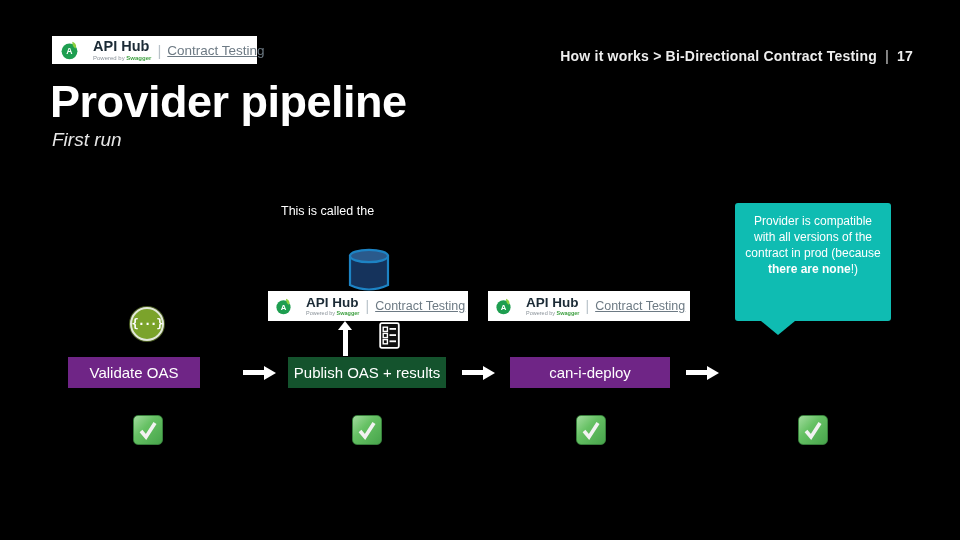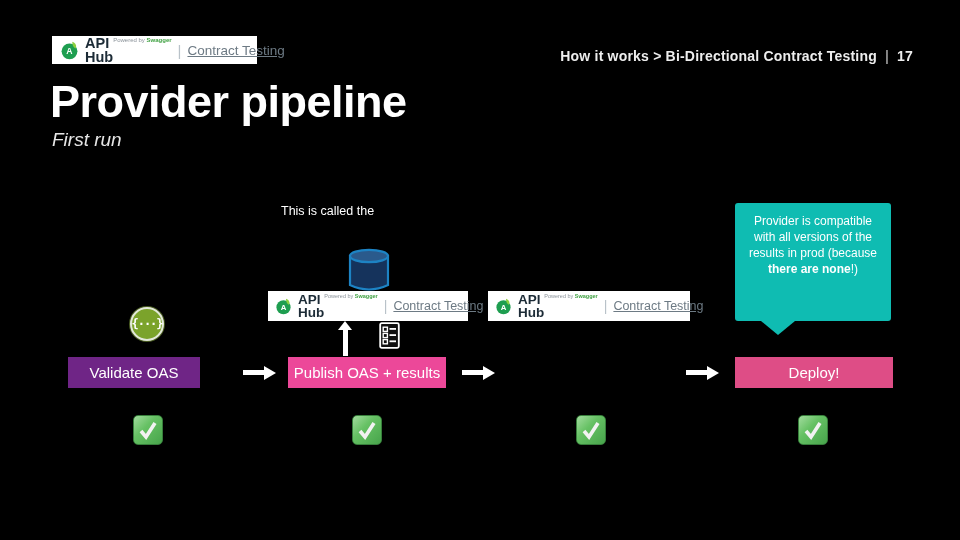--- a/index.html
+++ b/index.html
@@ -2,21 +2,21 @@
 <html><head>
 <meta charset="utf-8">
 <style>
   html,body{margin:0;padding:0;background:#000;}
   .slide{position:relative;width:960px;height:540px;background:#000;overflow:hidden;
          font-family:"Liberation Sans",sans-serif;}
 
   
   .badge{position:absolute;background:#fff;display:flex;align-items:center;box-sizing:border-box;}
   .badge .logo-ic{flex:0 0 auto;margin-right:6px;}
-  .badge .stack{display:flex;flex-direction:row;line-height:1;}
+  .badge .stack{display:flex;flex-direction:column;line-height:1;margin-left:8px;}
   .badge .prod{font-weight:bold;color:#1c2b36;}
   .badge .powered{color:#8a9299;white-space:nowrap;}
   .badge .powered b{color:#3fa142;}
   .badge .sep{color:#b9c2c9;font-weight:300;}
   .badge .suffix{color:#6d7a84;white-space:nowrap;text-decoration:underline;}
 
   .badge-top{left:52px;top:36px;width:205px;height:28px;padding:0 8px;}
   .badge-top .prod{font-size:14.5px;}
   .badge-top .powered{font-size:6px;margin-top:1px;}
   .badge-top .sep{font-size:15px;margin:0 6px;}
@@ -160,45 +160,45 @@
     <rect x="1.2" y="1.2" width="18.6" height="24.6" rx="1.5" fill="#111" stroke="#fff" stroke-width="1.8"></rect>
     <rect x="4.2" y="5.2" width="4.2" height="4.2" fill="none" stroke="#fff" stroke-width="1.4"></rect>
     <rect x="10.5" y="6" width="6.5" height="1.8" fill="#fff"></rect>
     <rect x="4.2" y="11.4" width="4.2" height="4.2" fill="none" stroke="#fff" stroke-width="1.4"></rect>
     <rect x="10.5" y="12.2" width="6.5" height="1.8" fill="#fff"></rect>
     <rect x="4.2" y="17.6" width="4.2" height="4.2" fill="none" stroke="#fff" stroke-width="1.4"></rect>
     <rect x="10.5" y="18.4" width="6.5" height="1.8" fill="#fff"></rect>
   </svg>
 
   <div class="callout" style="background: rgb(15, 188, 178);">
-    <span>Provider is compatible with all versions of the results in prod (because </span><span class="b">there are none</span><span>!)</span>
+    <span>Provider is compatible with all versions of the contract in prod (because </span><span class="b">there are none</span><span>!)</span>
     <div class="tail"></div>
   </div>
 
   <div class="step step1" style="background: rgb(111, 37, 134);">
     <span>Validate OAS</span>
   </div>
   <div class="harrow harrow1">
       <span class="shaft"></span>
       <span class="head"></span>
     </div>
-  <div class="step step2" style="background: #ec4899;">
+  <div class="step step2" style="background: #14532d;">
     <span>Publish OAS + results</span>
   </div>
   <div class="harrow harrow2">
       <span class="shaft"></span>
       <span class="head"></span>
     </div>
+  <div class="step step3" style="background: rgb(111, 37, 134);">
+    <span>can-i-deploy</span>
+  </div>
   <div class="harrow harrow3">
       <span class="shaft"></span>
       <span class="head"></span>
     </div>
-  <div class="step step4" style="background: rgb(222, 77, 134);">
-    <span>Deploy!</span>
-  </div>
 
   <div class="check check1">
     <svg width="24" height="24" viewBox="0 0 24 24">
         <path d="M5 13 L10 19 L19 5" fill="none" stroke="#f2f2f2" stroke-width="3.6"></path>
       </svg>
   </div>
   <div class="check check2">
     <svg width="24" height="24" viewBox="0 0 24 24">
         <path d="M5 13 L10 19 L19 5" fill="none" stroke="#f2f2f2" stroke-width="3.6"></path>
       </svg>

